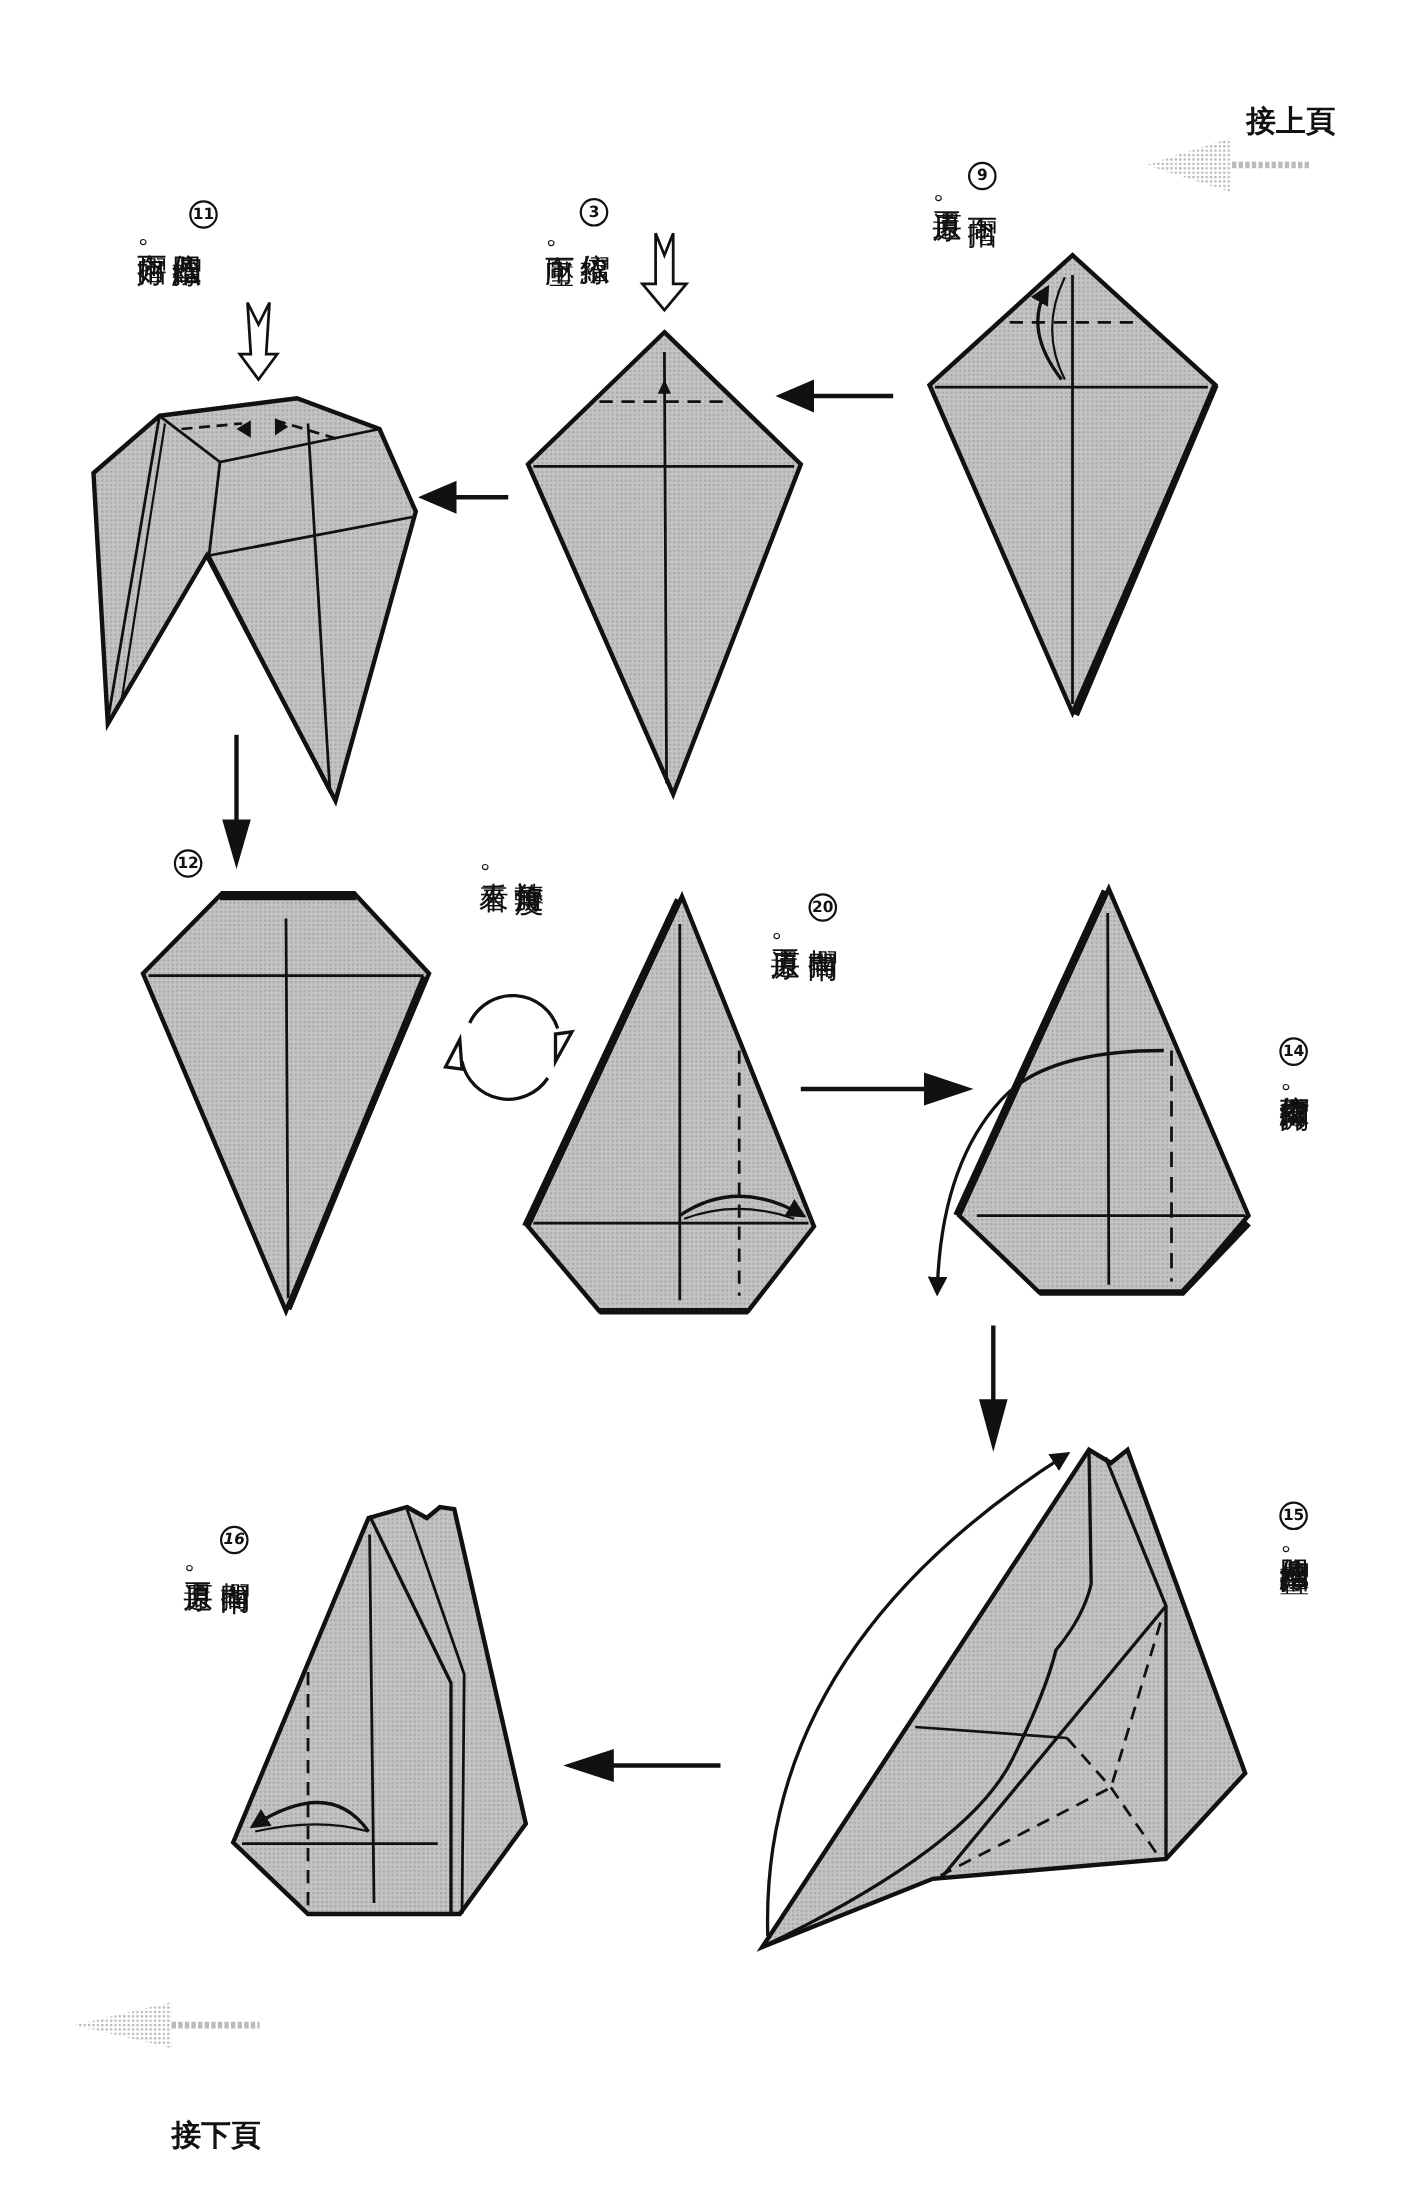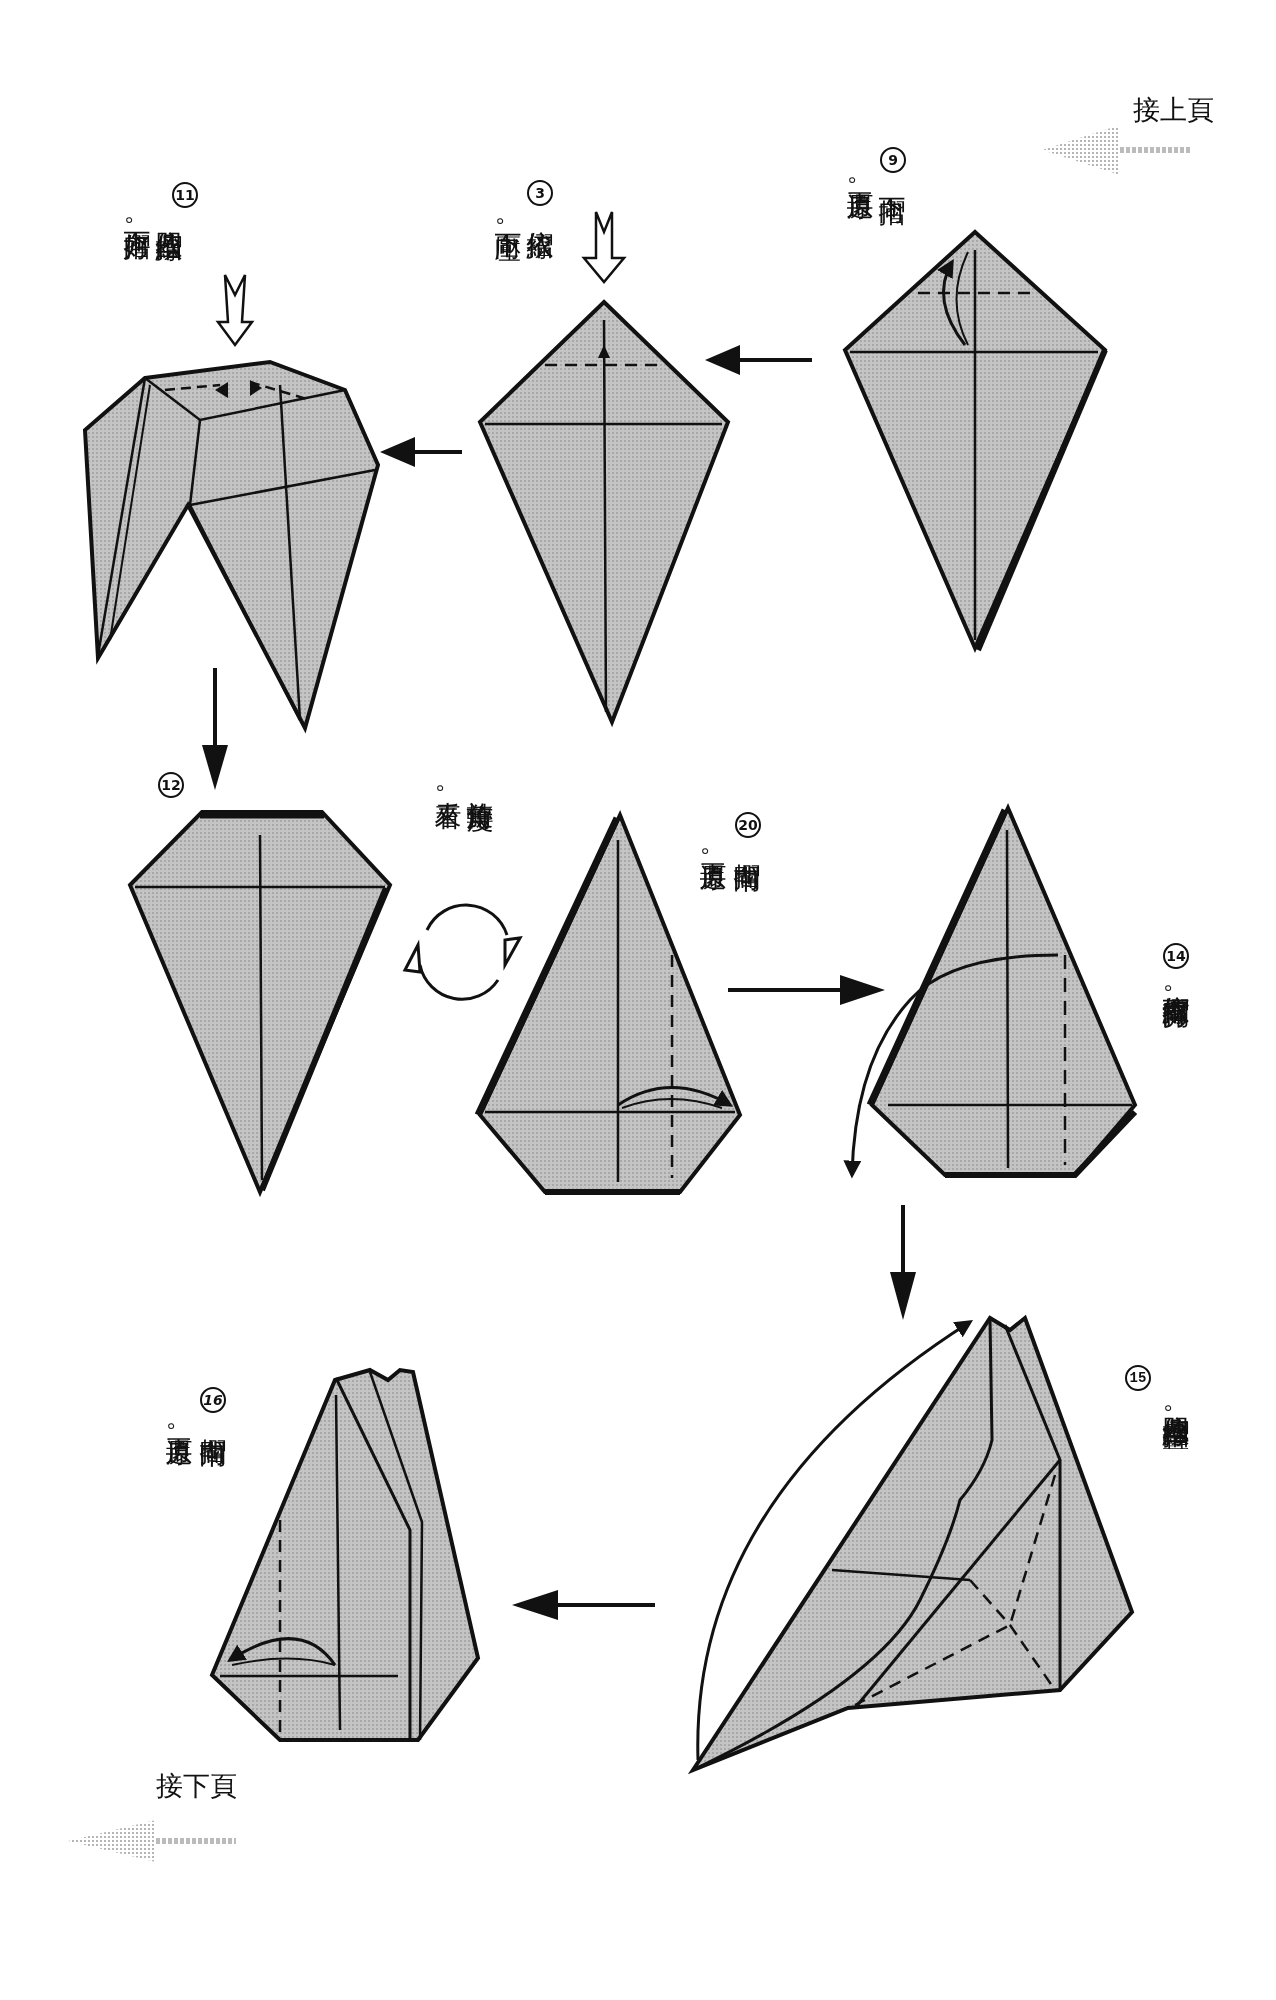--- a/index.html
+++ b/index.html
@@ -4,21 +4,21 @@
 <style>
   html, body { margin: 0; padding: 0; background: #ffffff; }
   body { width: 1276px; height: 2000px; position: relative; overflow: hidden;
          font-family: "DejaVu Sans", "Liberation Sans", sans-serif; color: #111; }
   svg.canvas { position: absolute; left: 0; top: 0; }
   .vtext { position: absolute; writing-mode: vertical-rl; font-size: 27px; line-height: 30px;
            letter-spacing: 1px; color: #111; font-weight: 500; }
   .stepnum { position: absolute; width: 26px; height: 26px; border: 2.5px solid #111; border-radius: 50%;
              font-size: 14px; font-weight: bold; display: flex; align-items: center; justify-content: center;
              background: #fff; box-sizing: border-box; }
-  .navtext { position: absolute; font-size: 27px; color: #111; }
+  .navtext { position: absolute; font-size: 27px; color: #111; font-weight: bold; }
 </style>
 </head>
 <body>
 
 <svg class="canvas" width="1276" height="2000" viewBox="0 0 1276 2000">
   <defs>
     <pattern id="dots" width="4" height="4" patternUnits="userSpaceOnUse">
       <rect width="4" height="4" fill="#c4c4c4"></rect>
       <rect width="2" height="2" fill="#a8a8a8"></rect>
     </pattern>
@@ -162,21 +162,21 @@
     <path d="M232,1665 Q290,1652 335,1665" fill="none" stroke="#111" stroke-width="2"></path>
   </g>
 
   <g>
     <polygon points="68,1841 156,1820 156,1862" fill="url(#navdots)"></polygon>
     <line x1="156" y1="1841" x2="236" y2="1841" stroke="#bbb" stroke-width="6" stroke-dasharray="4 2"></line>
   </g>
 </svg>
 
 <div class="navtext" style="left:1133px; top:92px;">接上頁</div>
-<div class="navtext" style="left:156px; top:1768px;">接下頁</div>
+<div class="navtext" style="left:156px; top:1923px;">接下頁</div>
 
 <div class="stepnum" style="left:880px; top:147px;">9</div>
 <div class="vtext" style="left:877px; top:176px;">向下摺</div>
 <div class="vtext" style="left:845px; top:171px;">再還原。</div>
 
 <div class="stepnum" style="left:527px; top:180px;">3</div>
 <div class="vtext" style="left:525px; top:210px;">依摺線</div>
 <div class="vtext" style="left:493px; top:212px;">向下壓。</div>
 
 <div class="stepnum" style="left:156px; top:182px;margin-left:16px;">11</div>
@@ -188,18 +188,18 @@
 <div class="vtext" style="left:465px; top:780px;">旋轉角度</div>
 <div class="vtext" style="left:433px; top:780px;">來看。</div>
 
 <div class="stepnum" style="left:735px; top:812px;">20</div>
 <div class="vtext" style="left:732px; top:842px;">摺向中間</div>
 <div class="vtext" style="left:698px; top:842px;">再還原。</div>
 
 <div class="stepnum" style="left:1163px; top:943px;">14</div>
 <div class="vtext" style="left:1161px; top:975px;">依摺線向下打開。</div>
 
-<div class="stepnum" style="left:1125px; top:1365px;font-family:Liberation Mono, monospace;">15</div>
+<div class="stepnum" style="left:1163px; top:1365px;">15</div>
 <div class="vtext" style="left:1161px; top:1395px;">依凹凸摺線摺疊。</div>
 
 <div class="stepnum" style="left:200px; top:1387px;font-style:italic;">16</div>
 <div class="vtext" style="left:198px; top:1417px;">摺向中間</div>
 <div class="vtext" style="left:164px; top:1417px;">再還原。</div>
 
 </body></html>

